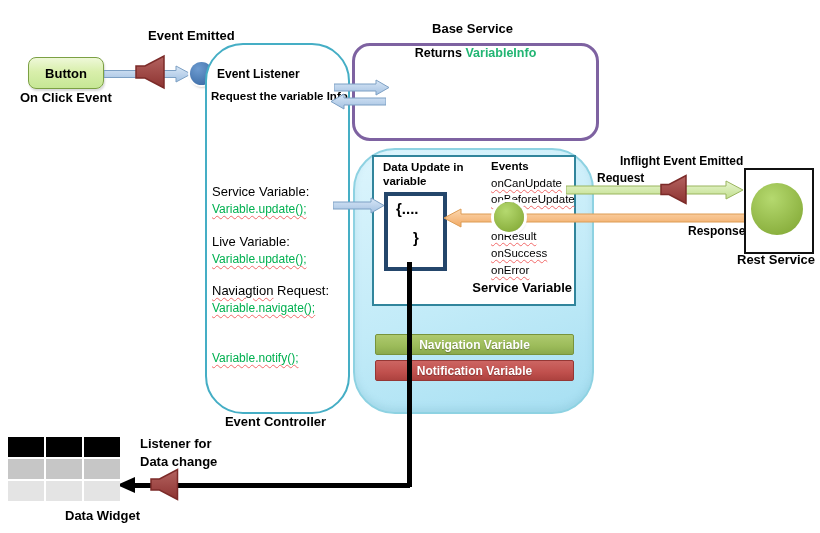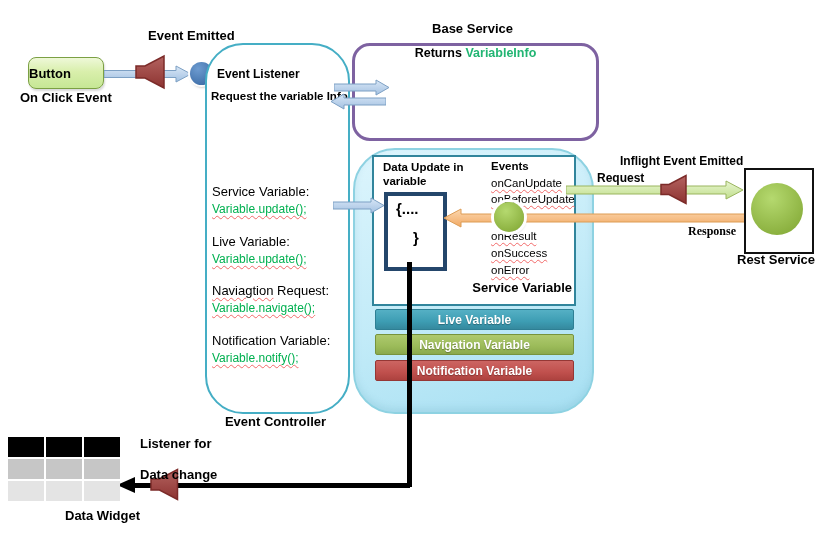--- a/index.html
+++ b/index.html
@@ -8,21 +8,21 @@
     font-family:"Liberation Sans", sans-serif;color:#000;overflow:hidden;
   }
   .abs{position:absolute;}
   .lbl{font-size:13px;font-weight:600;color:#000;white-space:nowrap;}
   .lbl-sm{font-size:12px;font-weight:600;color:#000;white-space:nowrap;}
 
   
   .btn-shape{
     left:28px;top:57px;width:74px;height:30px;border-radius:8px;
     background:linear-gradient(180deg,#eef8d8 0%,#d9efac 45%,#c6e795 100%);
-    border:1.5px solid #7ba043;display:flex;align-items:center;
+    border:1.5px solid #7ba043;display:flex;align-items:center;justify-content:center;
     box-shadow:1px 2px 2px rgba(0,0,0,0.15);
     font-size:13px;font-weight:600;
   }
 
   
   .controller{
     left:205px;top:43px;width:141px;height:367px;border-radius:38px;
     border:2.5px solid #45aec5;background:#ffffff;
   }
   .ctrl-item-label{font-size:13px;color:#000;white-space:nowrap;}
@@ -164,21 +164,20 @@
 
   <div class="abs ctrl-item-label" style="left:212px;top:184px;">Service Variable:</div>
   <div class="abs code" style="left:212px;top:202px;">Variable.update();</div>
 
   <div class="abs ctrl-item-label" style="left:212px;top:234px;">Live Variable:</div>
   <div class="abs code" style="left:212px;top:252px;">Variable.update();</div>
 
   <div class="abs ctrl-item-label" style="left:212px;top:283px;"><span class="misspell">Naviagtion</span> <span>Request:</span></div>
   <div class="abs code" style="left:212px;top:301px;">Variable.navigate();</div>
 
-  <div class="abs ctrl-item-label" style="left:212px;top:333px;">Notification Variable:</div>
   <div class="abs code" style="left:212px;top:351px;">Variable.notify();</div>
 
   <div class="abs lbl" style="left:205px;top:414px;width:141px;text-align:center;">Event Controller</div>
 
   <div class="abs lbl" style="left:352px;top:21px;width:241px;text-align:center;">Base Service</div>
   <div class="abs base-box">
     <span class="returns-line"><span>Returns </span><span class="green-text">VariableInfo</span></span>
   </div>
 
   <svg class="abs" style="left:334px;top:79px;" width="56" height="17">
@@ -201,56 +200,53 @@
   <div class="abs event-item" style="left:491px;top:193px;">onBeforeUpdate</div>
   <div class="abs event-item" style="left:491px;top:230px;">onResult</div>
   <div class="abs event-item" style="left:491px;top:247px;">onSuccess</div>
   <div class="abs event-item" style="left:491px;top:264px;">onError</div>
   <div class="abs sv-caption">Service Variable</div>
 
   <svg class="abs" style="left:333px;top:197px;" width="52" height="17">
     <polygon points="0,5 38,5 38,1 51,8.5 38,16 38,12 0,12" fill="url(#gradBlue)" stroke="#7da0c4" stroke-width="1"></polygon>
   </svg>
 
-  <div class="abs bar bar-live">
-      <span>Live Variable</span>
-    </div>
   <div class="abs bar bar-nav">
       <span>Navigation Variable</span>
     </div>
   <div class="abs bar bar-notif">
       <span>Notification Variable</span>
     </div>
 
   <div class="abs lbl-sm" style="left:620px;top:154px;">Inflight Event Emitted</div>
   <div class="abs lbl-sm" style="left:597px;top:171px;">Request</div>
   <svg class="abs" style="left:566px;top:180px;" width="178" height="20">
     <polygon points="0,6 160,6 160,1 177,10 160,19 160,14 0,14" fill="url(#gradGreen)" stroke="#9ab55e" stroke-width="1"></polygon>
   </svg>
   <svg class="abs" style="left:660px;top:174px;" width="28" height="32">
     <path d="M1,10.5 h8 l17,-9 v28 l-17,-9 h-8 z" fill="url(#gradMega)" stroke="#7c2b29" stroke-width="1.5"></path>
   </svg>
   <svg class="abs" style="left:443px;top:208px;" width="302" height="20">
     <polygon points="302,6 18,6 18,1 1,10 18,19 18,14 302,14" fill="url(#gradOrange)" stroke="#dd9c55" stroke-width="1"></polygon>
   </svg>
   <div class="abs response-circle"></div>
-  <div class="abs lbl-sm" style="left:688px;top:224px;font-family:Liberation Serif, serif;">Response</div>
+  <div class="abs lbl-sm" style="left:688px;top:224px;">Response</div>
 
   <div class="abs rest-box"></div>
   <div class="abs rest-circle"></div>
   <div class="abs lbl" style="left:737px;top:252px;">Rest Service</div>
 
   <div class="abs conn-v"></div>
   <div class="abs conn-h"></div>
   <div class="abs conn-head"></div>
   <svg class="abs" style="left:150px;top:468px;" width="30" height="34">
     <path d="M1,11 h8.5 l18,-9.5 v30 l-18,-9.5 h-8.5 z" fill="url(#gradMega)" stroke="#7c2b29" stroke-width="1.5"></path>
   </svg>
   <div class="abs lbl" style="left:140px;top:436px;">Listener for</div>
-  <div class="abs lbl" style="left:140px;top:467px;">Data change</div>
+  <div class="abs lbl" style="left:140px;top:454px;">Data change</div>
 
   <div class="abs dw-table">
     <div class="dw-cell-r1"></div>
     <div class="dw-cell-r1"></div>
     <div class="dw-cell-r1"></div>
     <div class="dw-cell-r2"></div>
     <div class="dw-cell-r2"></div>
     <div class="dw-cell-r2"></div>
     <div class="dw-cell-r3"></div>
     <div class="dw-cell-r3"></div>

